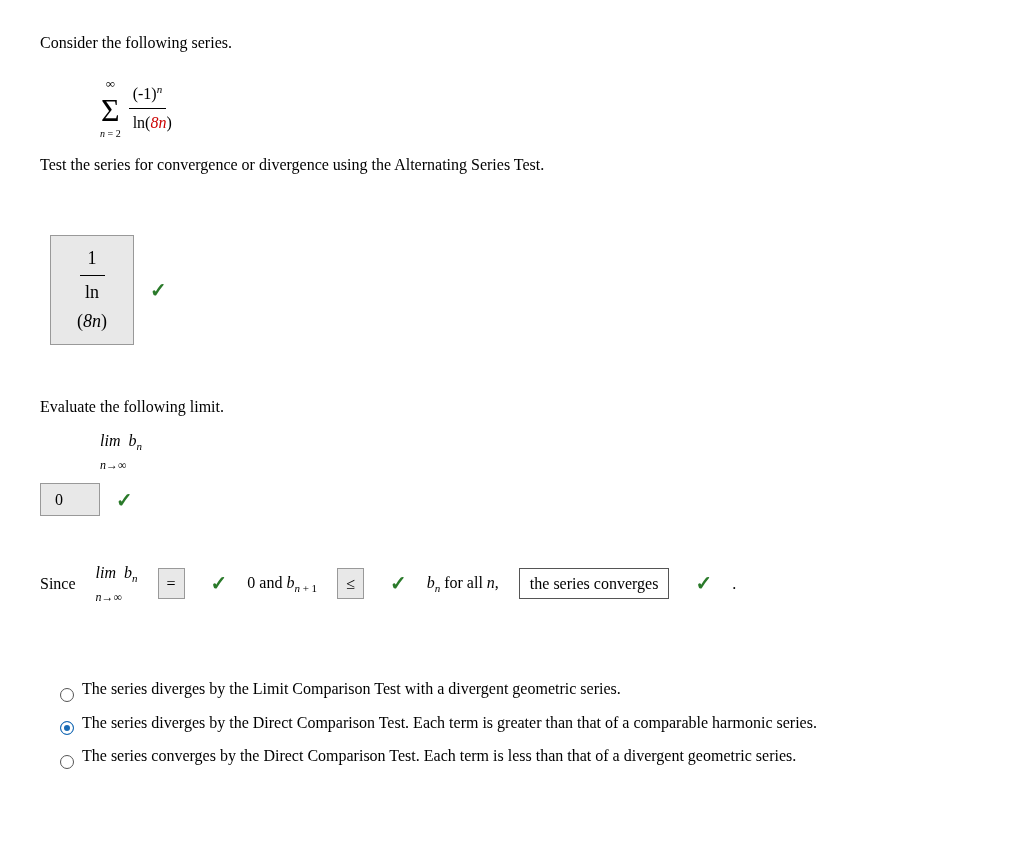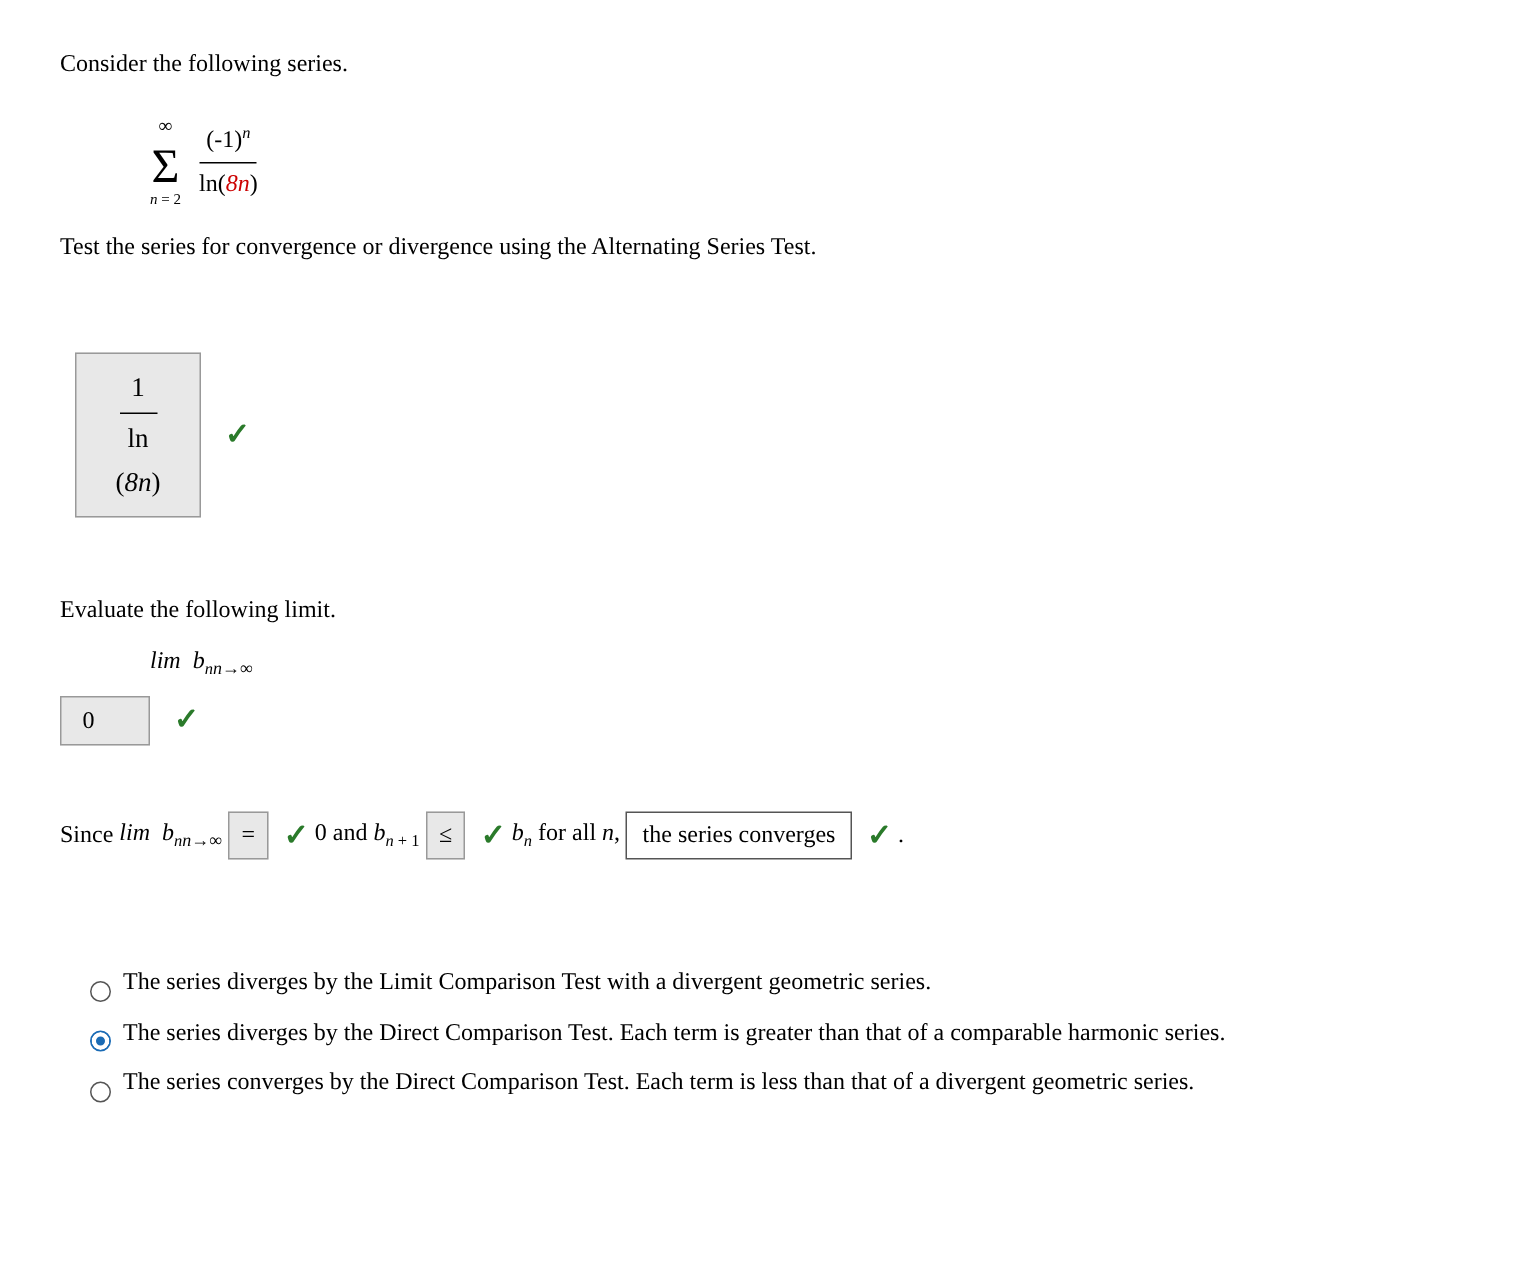--- a/index.html
+++ b/index.html
@@ -29,21 +29,21 @@
       flex-direction: column;
       align-items: center;
       font-size: 14px;
     }
     .sigma-top { font-size: 13px; }
     .sigma-char { font-size: 32px; line-height: 1; }
     .sigma-bottom { font-size: 10px; }
     .fraction {
       display: inline-flex;
       flex-direction: column;
-      align-items: center;
+      align-items: flex-start;
       vertical-align: middle;
     }
     .fraction .numerator {
       border-bottom: 1.5px solid #000;
       padding: 0 4px 1px 4px;
       text-align: center;
     }
     .fraction .denominator {
       padding: 1px 4px 0 4px;
       text-align: center;
@@ -62,27 +62,27 @@
       padding: 3px 14px;
       min-width: 60px;
       min-height: 28px;
       vertical-align: middle;
       font-size: 16px;
     }
     .since-line {
       display: flex;
       align-items: center;
       flex-wrap: wrap;
-      gap: 4px;
+      gap: 20px;
       margin-bottom: 18px;
     }
     .lim-block {
       display: inline-flex;
-      flex-direction: row;
-      align-items: flex-end;
+      flex-direction: column;
+      align-items: flex-start;
       vertical-align: middle;
     }
     .lim-main { font-style: italic; }
     .lim-sub { font-size: 12px; }
     .limit-display {
       display: flex;
       align-items: center;
       gap: 6px;
       margin: 8px 0 8px 60px;
     }

